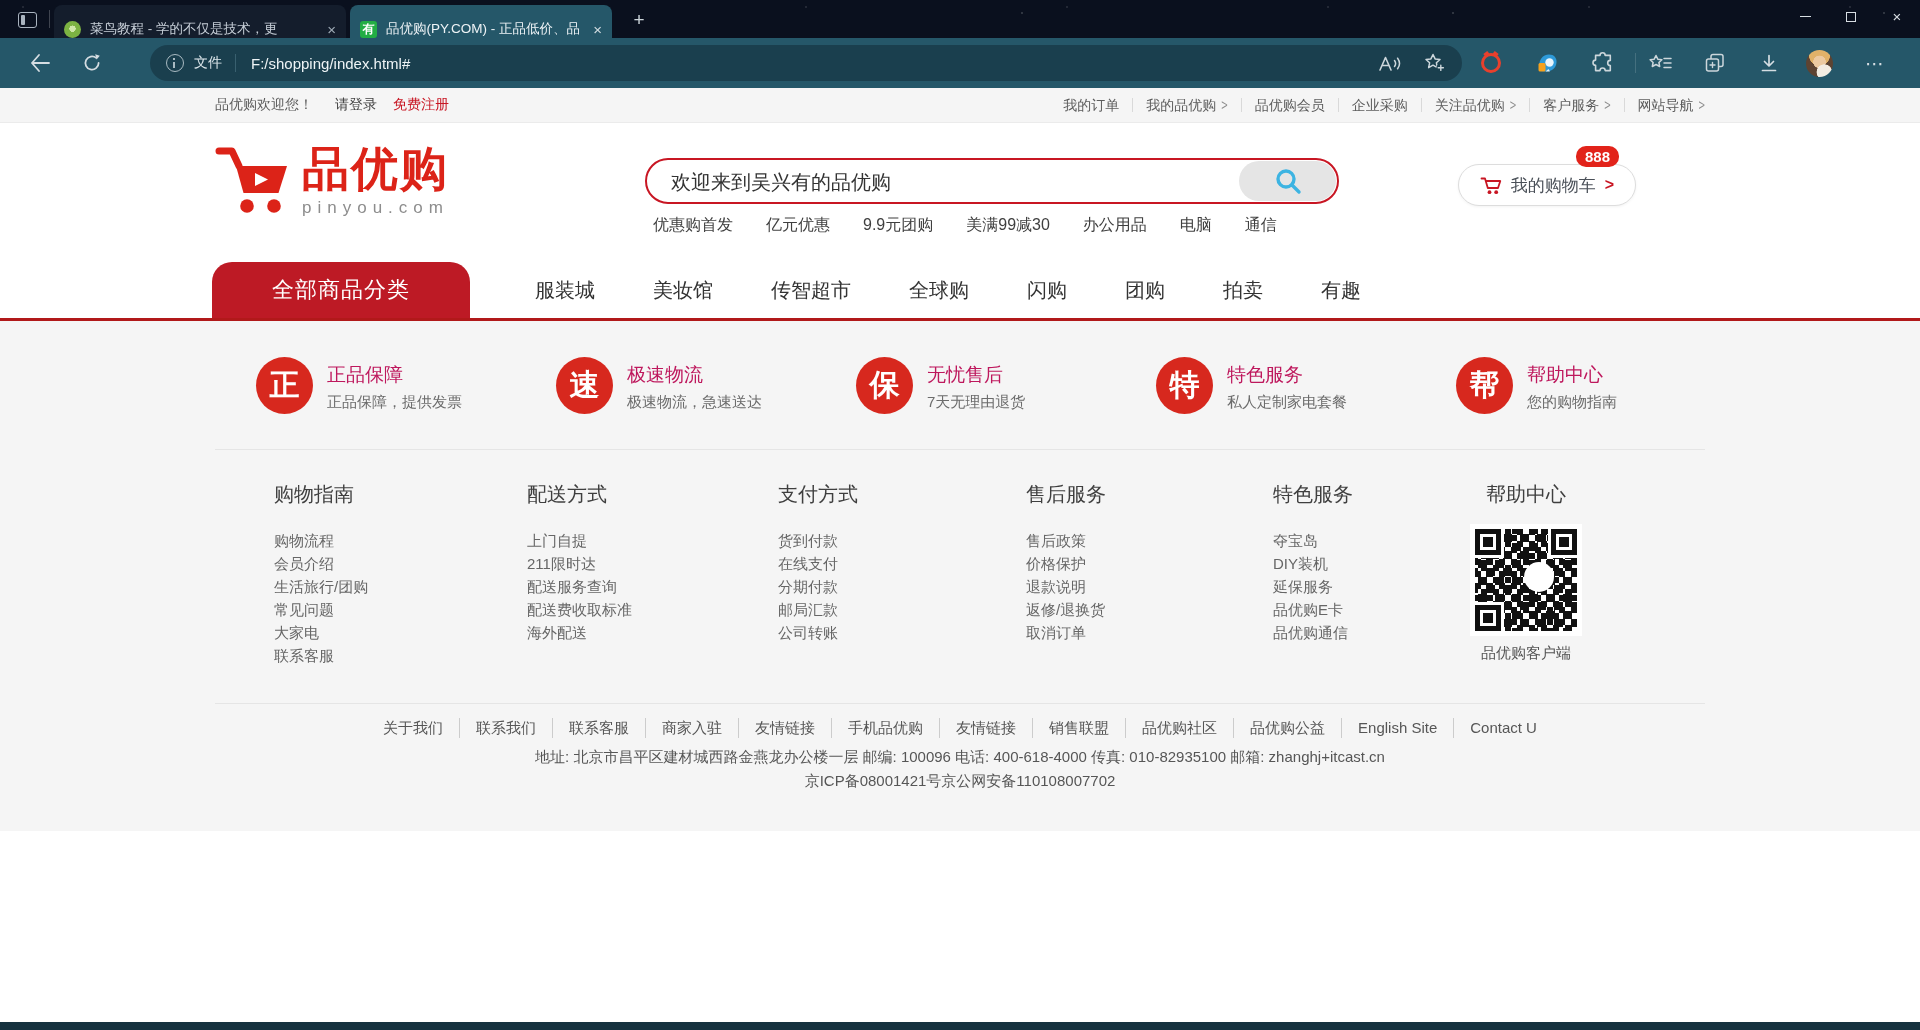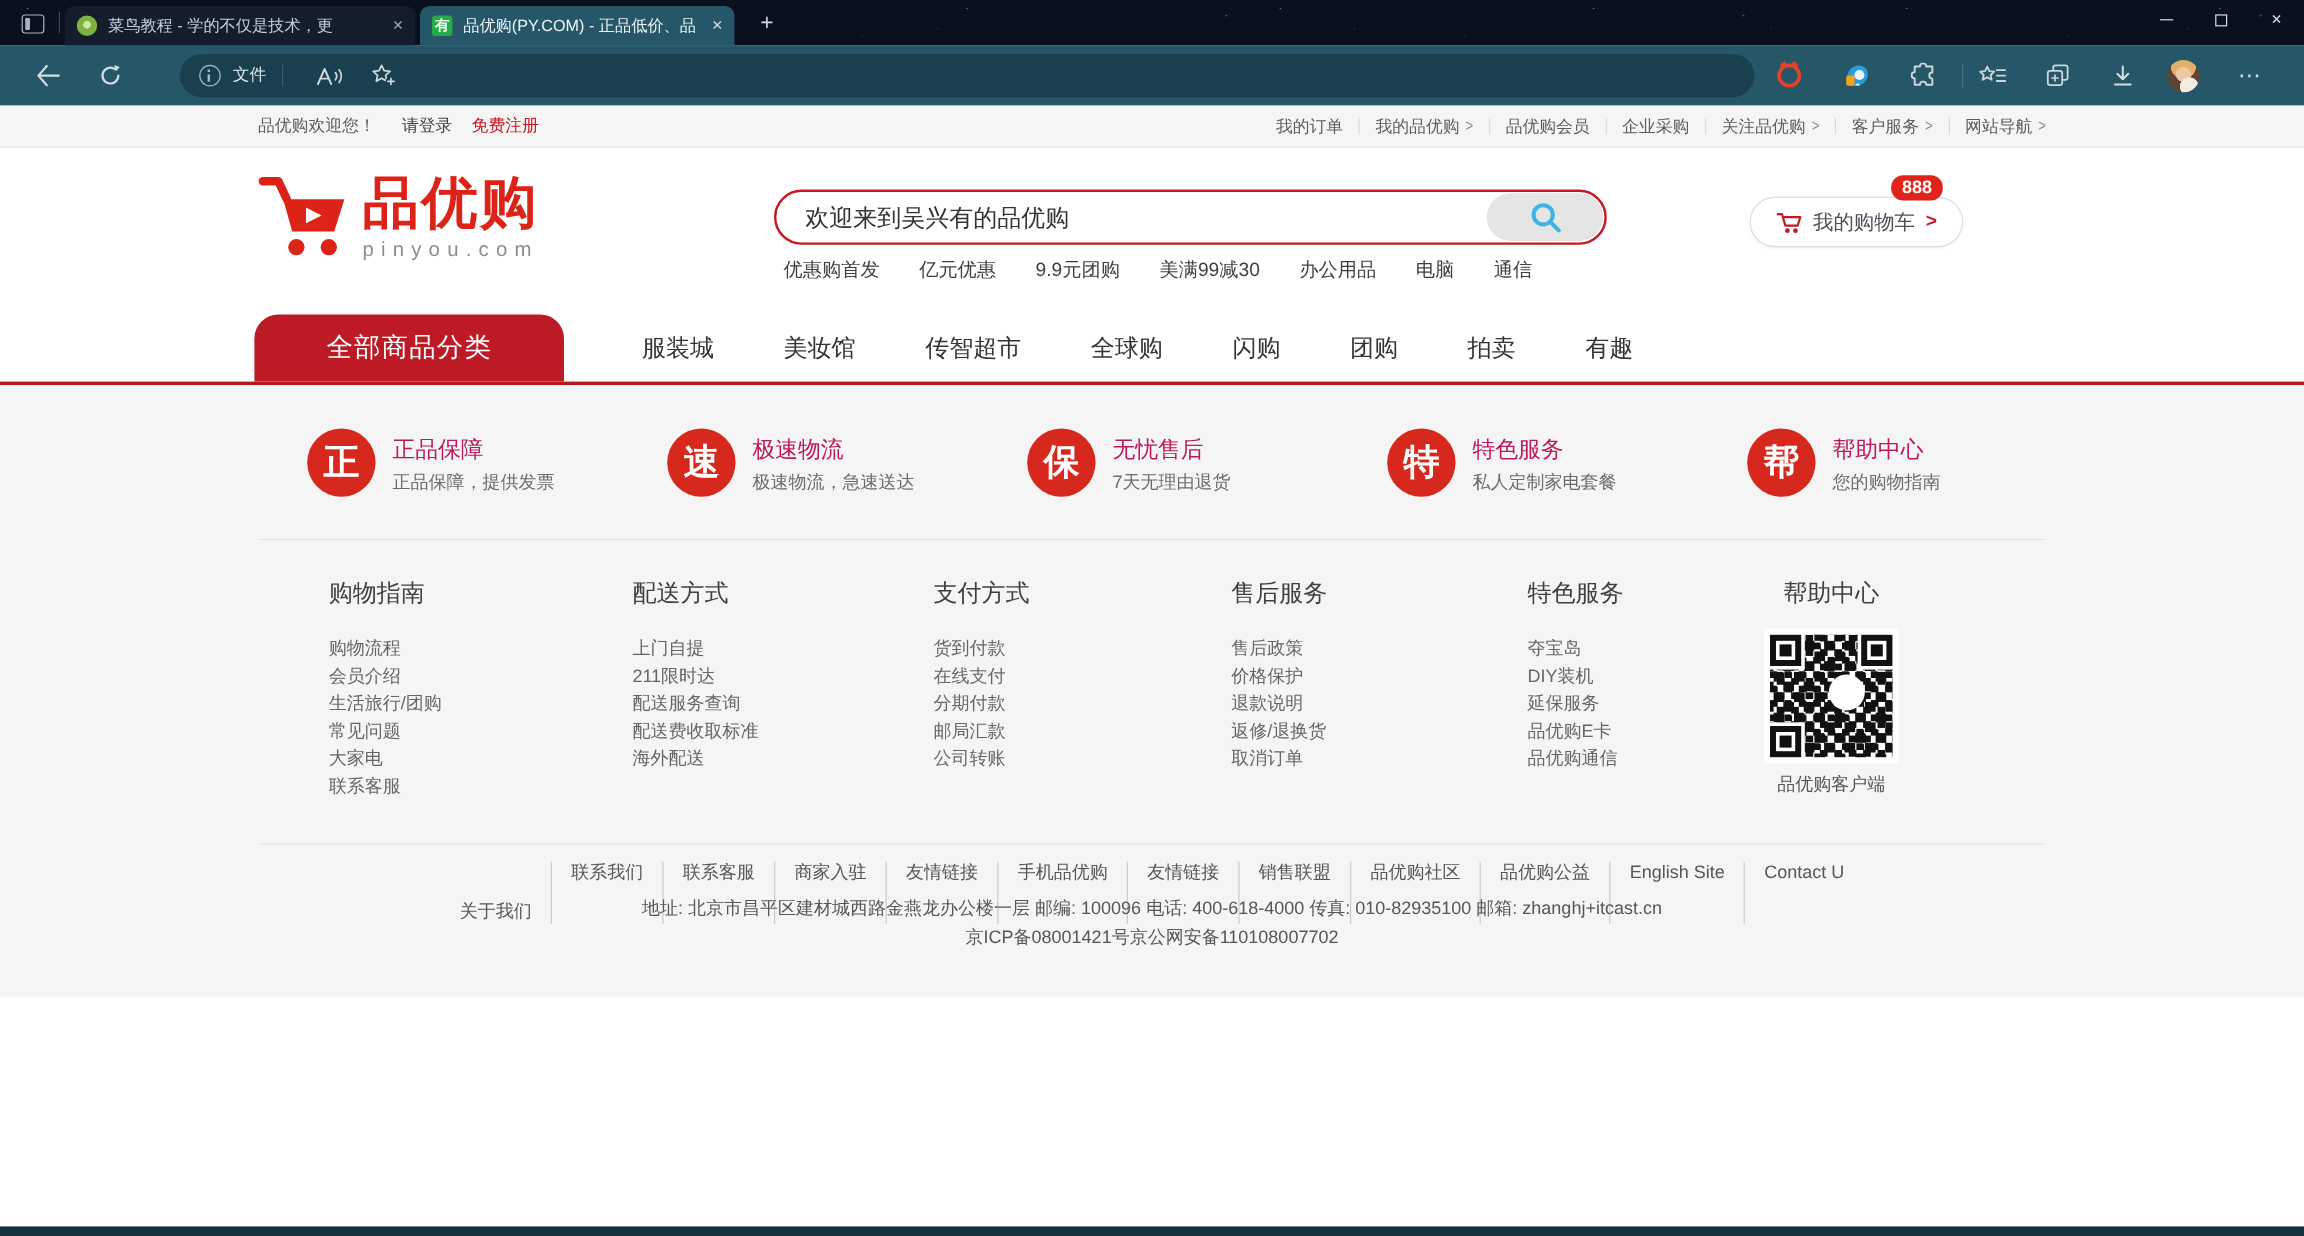--- a/index.html
+++ b/index.html
@@ -12,21 +12,21 @@
     background-image:
       radial-gradient(1.2px 1.2px at 23px 7px, rgba(255,255,255,.65), transparent 70%),
       radial-gradient(1px 1px at 88px 24px, rgba(255,255,255,.4), transparent 70%),
       radial-gradient(1.4px 1.4px at 160px 13px, rgba(255,255,255,.55), transparent 70%),
       radial-gradient(1px 1px at 215px 30px, rgba(255,255,255,.35), transparent 70%);
     background-size:261px 38px,347px 38px,431px 38px,503px 38px;}
   .tab-actions{position:absolute;left:12px;top:7px;width:30px;height:25px;display:flex;align-items:center;justify-content:center;border-radius:4px;}
   .tab-actions-glyph{position:relative;width:17px;height:14px;border:1.6px solid #a9b3bf;border-radius:3px;}
   .tab-actions-glyph::before{content:'';position:absolute;left:2px;top:2px;bottom:2px;width:4px;background:#a9b3bf;border-radius:1px;}
   .tabsep{position:absolute;left:49px;top:10px;width:1px;height:18px;background:rgba(255,255,255,.22);}
-  .tab{position:absolute;top:5px;height:33px;border-radius:8px 8px 0 0;display:flex;align-items:center;padding:0 10px;box-sizing:border-box;}
+  .tab{position:absolute;top:5px;height:33px;border-radius:8px 8px 0 0;display:flex;align-items:flex-end;padding:0 10px;box-sizing:border-box;}
   .tab--inactive{left:54px;width:292px;background:#141d2c;}
   .tab--active{left:350px;width:262px;background:#255769;}
   .favicon{width:17px;height:17px;margin-right:9px;flex:none;}
   .favicon--runoob{border-radius:50%;background:radial-gradient(circle at 50% 45%, #cfe7a8 0 24%, #7cb342 26% 100%);}
   .favicon--you{border-radius:3px;background:#23ad44;color:#fff;font-size:12px;font-weight:bold;display:flex;align-items:center;justify-content:center;}
   .tab-title{flex:1;font-size:13.5px;color:#c7cfd8;white-space:nowrap;overflow:hidden;}
   .tab--active .tab-title{color:#eef3f6;}
   .tab-close{font-size:15px;color:#9fabb6;margin-left:8px;flex:none;}
   .tab--active .tab-close{color:#d2dce1;}
   .newtab{position:absolute;left:626px;top:8px;width:26px;height:24px;color:#ccd5da;font-size:19px;display:flex;align-items:center;justify-content:center;}
@@ -108,21 +108,21 @@
       conic-gradient(#111 25%, transparent 0 50%, #111 0 75%, transparent 0) 0 0/12px 12px,
       conic-gradient(#111 25%, transparent 0 50%, #111 0 75%, transparent 0) 3px 5px/17px 17px,
       #fff;}
   .qr-hole{position:absolute;left:54px;top:38px;width:30px;height:30px;border-radius:50%;background:#fff;}
   .qr-finder{position:absolute;width:26px;height:26px;border:5px solid #111;background:#fff;box-sizing:border-box;box-shadow:0 0 0 3px #fff;}
   .qr-finder::after{content:'';position:absolute;inset:3px;background:#111;}
   .qr-f1{left:5px;top:5px;} .qr-f2{right:5px;top:5px;} .qr-f3{left:5px;bottom:5px;}
   .qr-caption{font-size:15px;color:#555;margin-top:8px;text-align:center;}
   .bottomlinks{position:absolute;left:0;top:397px;width:100%;display:flex;justify-content:center;font-size:15px;color:#565656;line-height:20px;}
   .blink{padding:0 16px;border-left:1px solid #ccc;white-space:nowrap;}
-  .blink:first-child{border-left:none;margin-top:32px;}
+  .blink:first-child{border-left:none;}
   .addrline{position:absolute;left:0;top:427px;width:100%;text-align:center;font-size:15px;color:#565656;}
   .icpline{position:absolute;left:0;top:451px;width:100%;text-align:center;font-size:15px;color:#565656;}
 
   .bottomstrip{position:absolute;left:0;right:0;bottom:0;height:8px;background:#16323f;}
 </style>
 </head>
 <body>
 
 <div class="screen">
 
@@ -167,20 +167,21 @@
       <svg width="20" height="20" viewBox="0 0 20 20">
           <path d="M16.6 10 a6.6 6.6 0 1 1 -2.4-5.1" fill="none" stroke="#d5dde2" stroke-width="1.8" stroke-linecap="round"></path>
           <path d="M13.2 1.2 l4.6 1.6 -3.2 3.6 z" fill="#d5dde2"></path>
         </svg>
     </div>
 
     <div class="addr">
       <span class="info-ico"></span>
       <span class="file-label">文件</span>
       <span class="addr-sep"></span>
+      <span class="url">F:/shopping/index.html#</span>
       <span class="addr-right">
         <svg width="24" height="17" viewBox="0 0 24 17">
             <path d="M2 15 L7.5 2.5 L13 15 M4.3 10.5 h6.4" fill="none" stroke="#cdd7dc" stroke-width="1.6" stroke-linecap="round" stroke-linejoin="round"></path>
             <path d="M16.5 5.5 a5 5 0 0 1 0 6" fill="none" stroke="#cdd7dc" stroke-width="1.5" stroke-linecap="round"></path>
             <path d="M19.6 3.2 a9 9 0 0 1 0 10.6" fill="none" stroke="#cdd7dc" stroke-width="1.5" stroke-linecap="round"></path>
           </svg>
         <svg width="22" height="20" viewBox="0 0 22 20">
             <path d="M9 1.5 l2.1 4.4 4.9 .6 -3.6 3.3 .95 4.8 -4.35 -2.4 -4.35 2.4 .95 -4.8 L2 6.5 l4.9 -.6 z" fill="none" stroke="#cdd7dc" stroke-width="1.5" stroke-linejoin="round"></path>
             <circle cx="16.8" cy="14.8" r="4.4" fill="#1a3f4e"></circle>
             <path d="M16.8 12.2 v5.2 M14.2 14.8 h5.2" stroke="#cdd7dc" stroke-width="1.4" stroke-linecap="round"></path>

